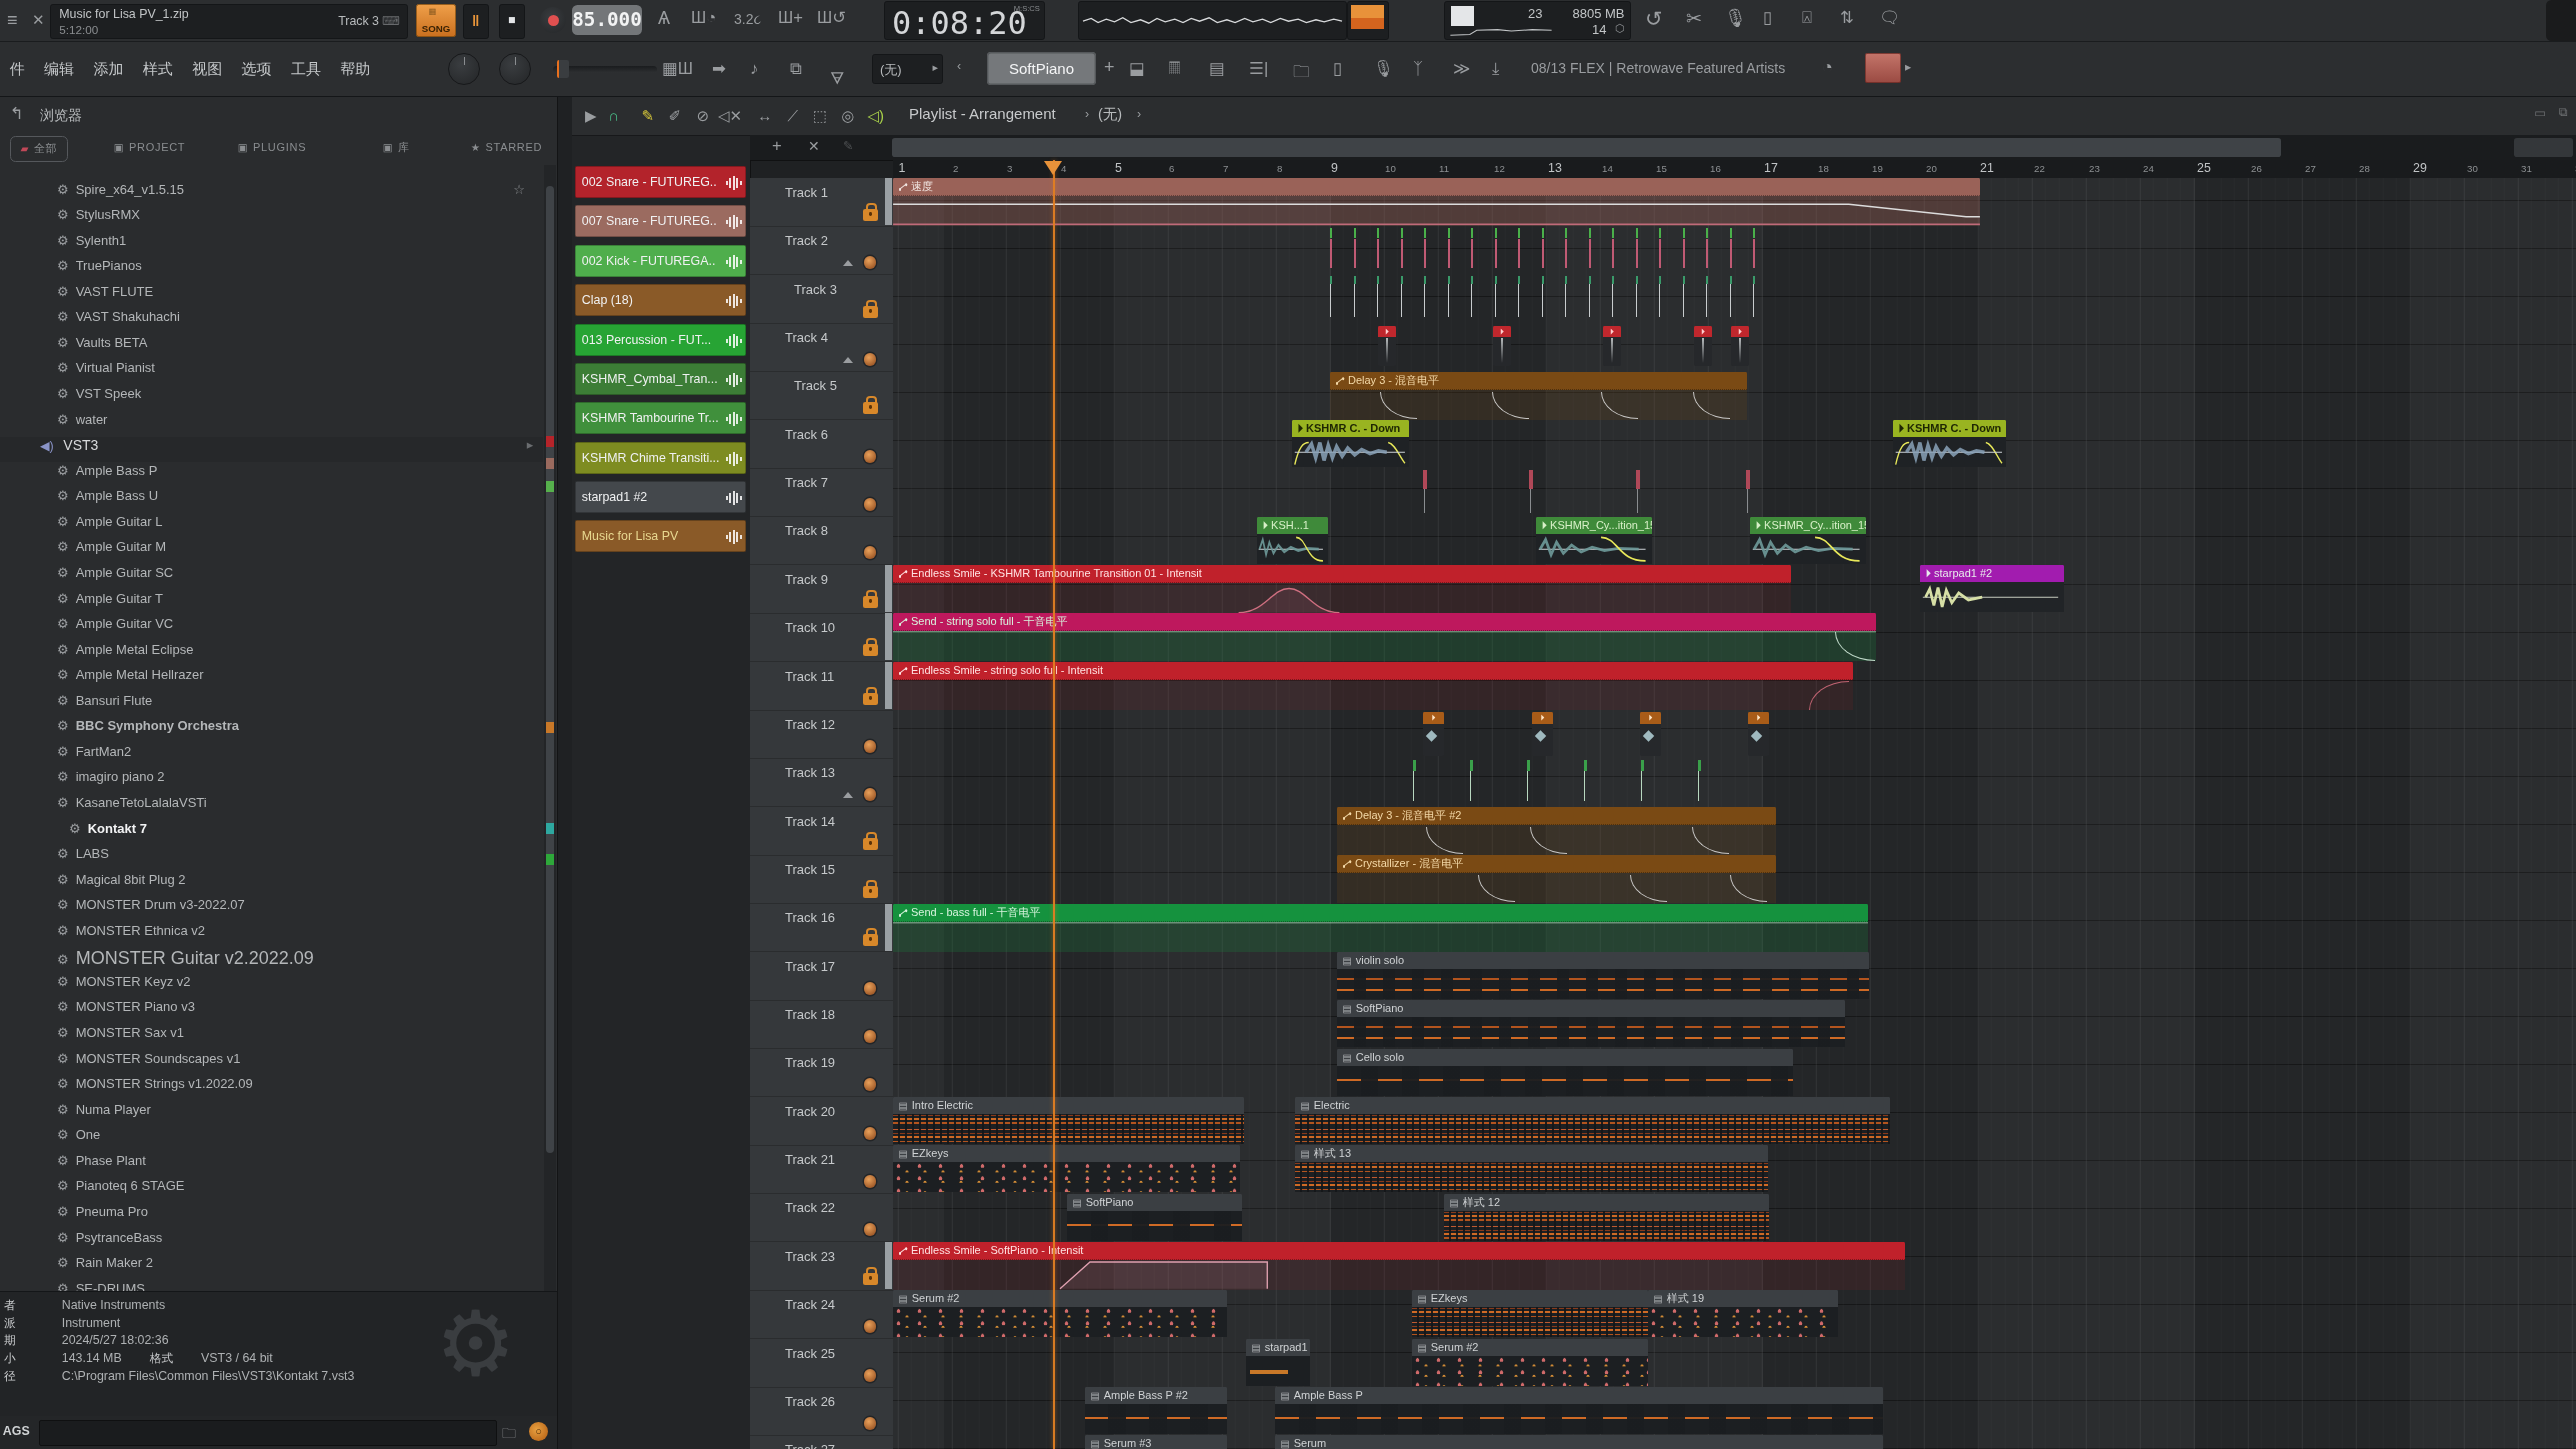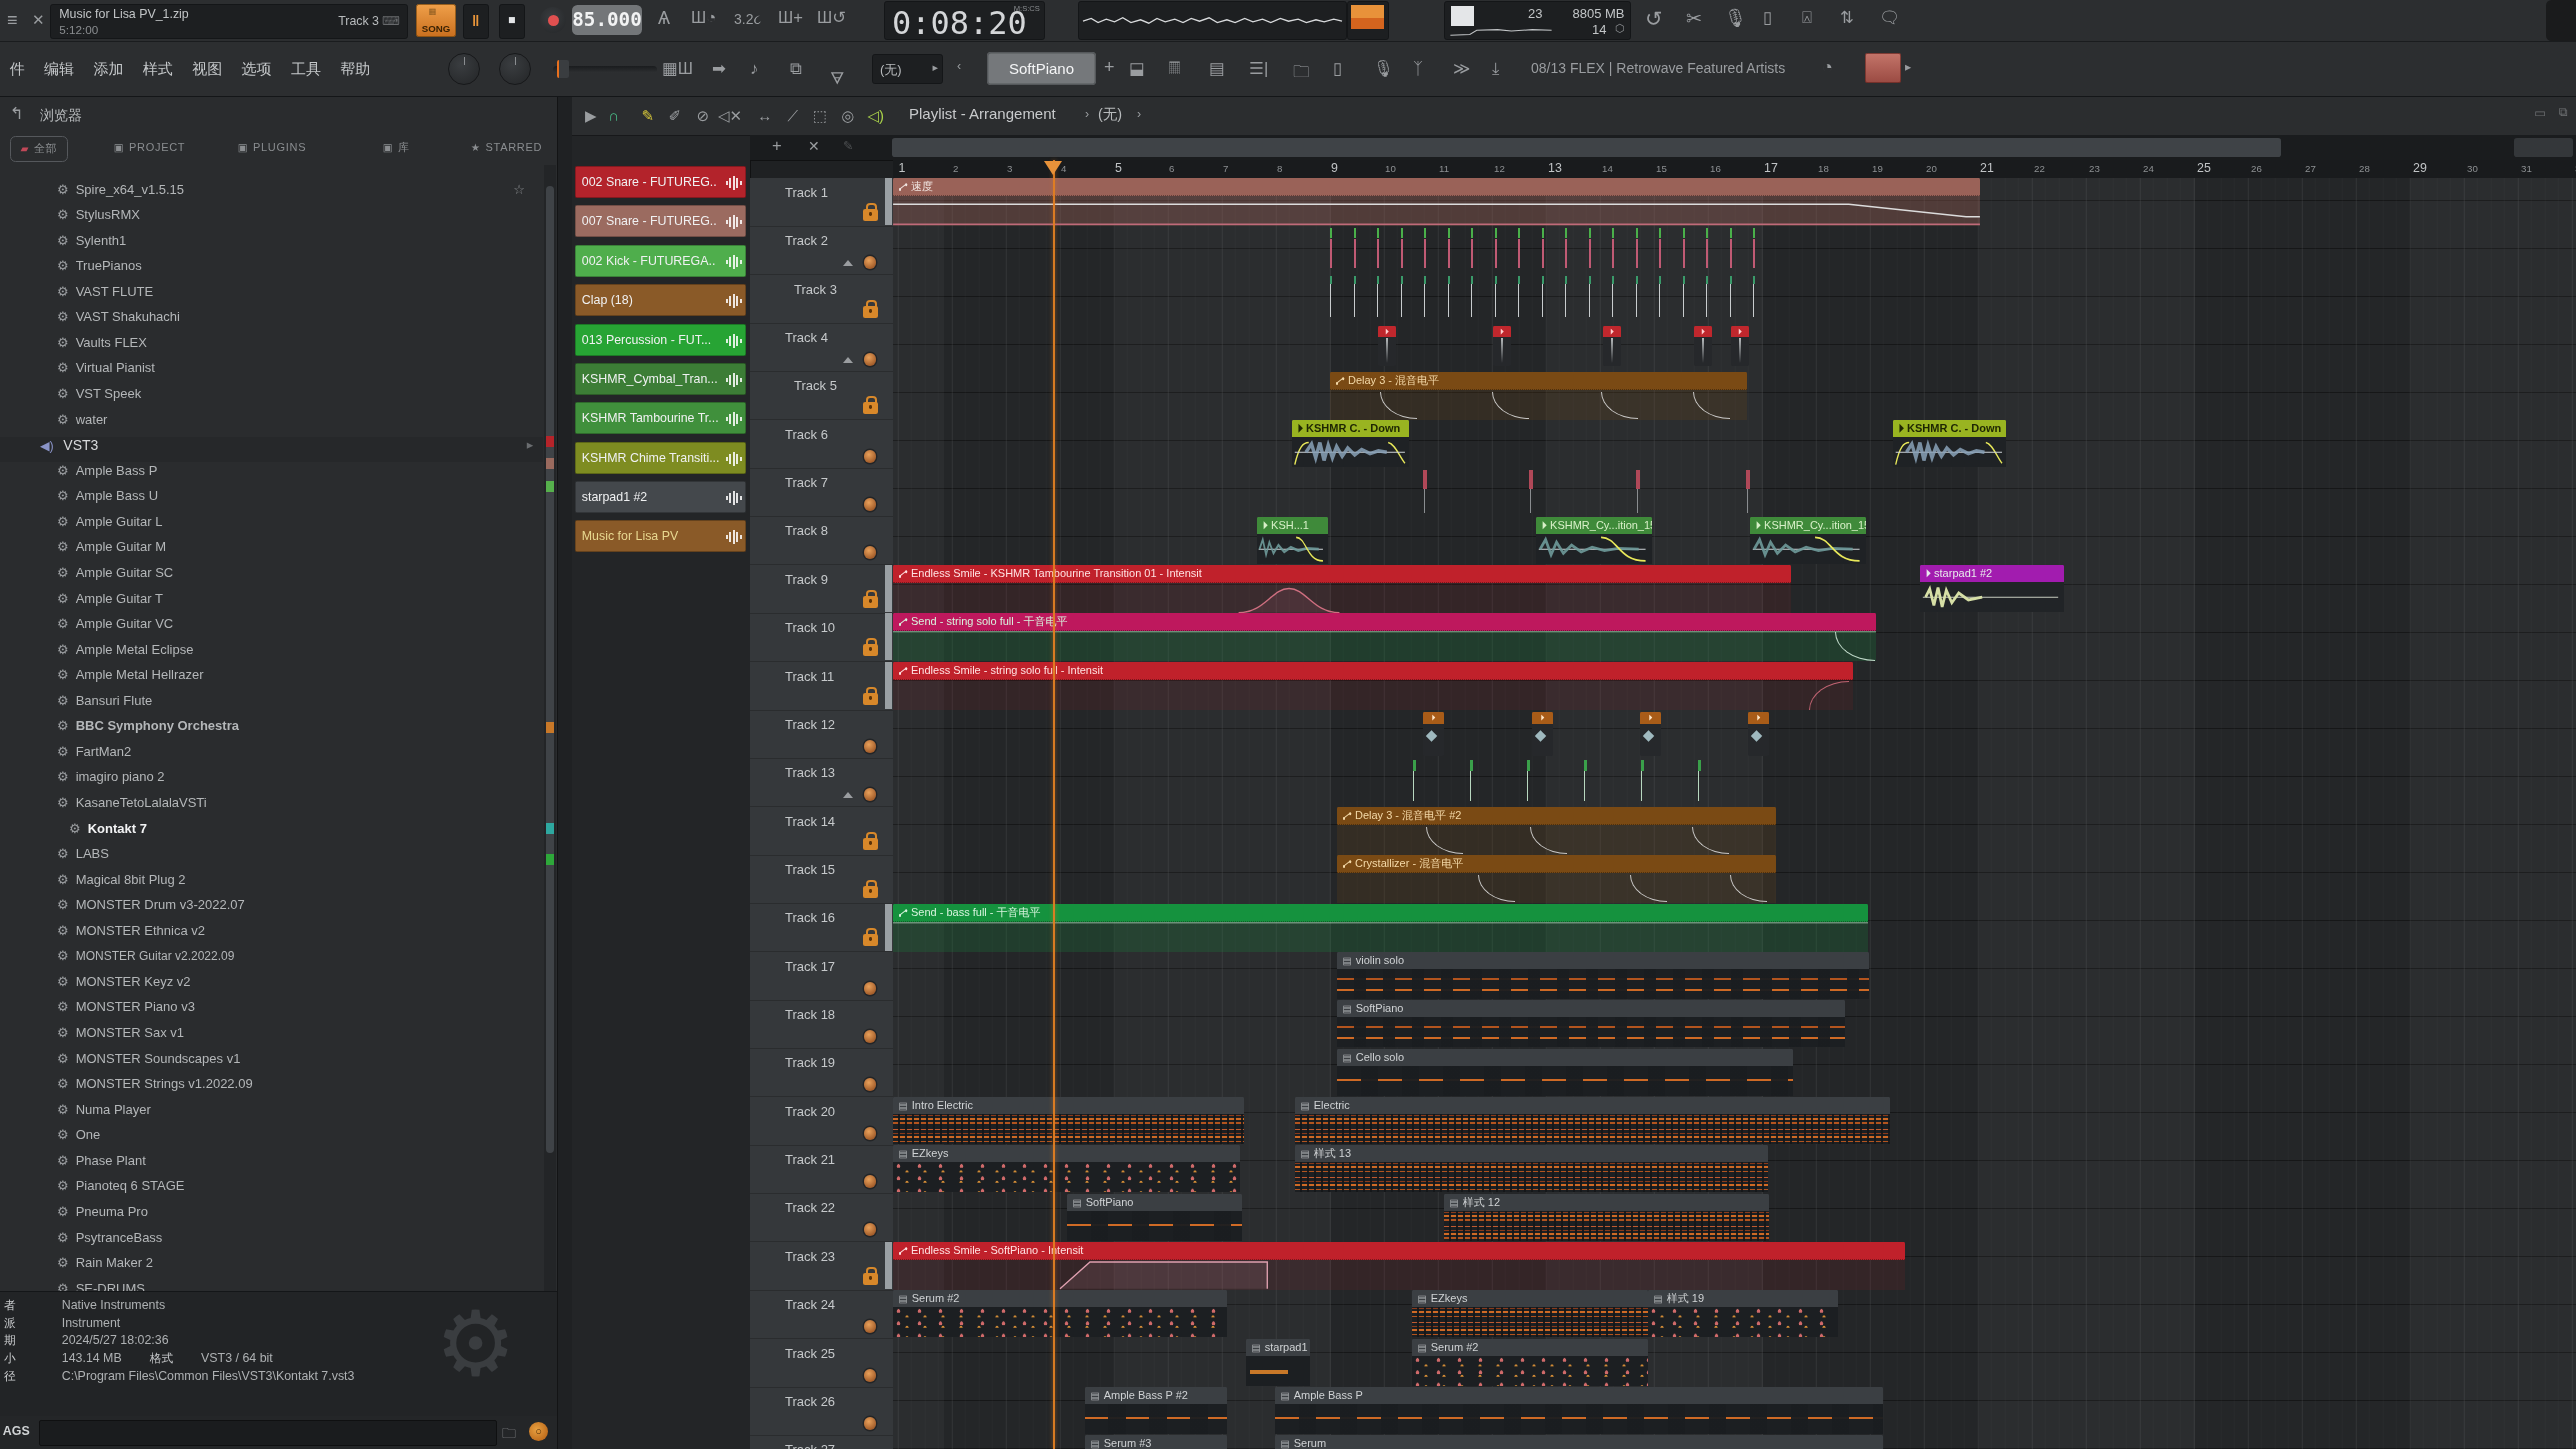--- a/index.html
+++ b/index.html
@@ -201,21 +201,21 @@
         <div style="position: absolute; left: 373px; top: 4.1px; height: 23.5px; padding: 0px 9.7px; line-height: 23.5px; border-radius: 5.5px; border: none;"><span style="color:#8a8d90;margin-right:5.5px;font-size:10.4px;">▣</span><span class="btab">库</span></div>
         <div style="position: absolute; left: 461px; top: 4.1px; height: 23.5px; padding: 0px 9.7px; line-height: 23.5px; border-radius: 5.5px; border: none;"><span style="color:#8a8d90;margin-right:5.5px;font-size:10.4px;">★</span><span class="btab">STARRED</span></div>
       </div>
     <div id="blist" style="position:absolute;left:0;top:68px;width:543px;height:1126px;overflow:hidden;">
         <div class="bitem" style="top: 16.6px;"><span class="gear" style="margin-left:57px;">⚙</span><span style="font-size:13px;color:#b4b7b9;font-weight:normal;">Spire_x64_v1.5.15</span><span style="float:right;margin-right:18px;color:#8a8d90;">☆</span></div>
         <div class="bitem" style="top: 42px;"><span class="gear" style="margin-left:57px;">⚙</span><span style="font-size:13px;color:#b4b7b9;font-weight:normal;">StylusRMX</span></div>
         <div class="bitem" style="top: 68px;"><span class="gear" style="margin-left:57px;">⚙</span><span style="font-size:13px;color:#b4b7b9;font-weight:normal;">Sylenth1</span></div>
         <div class="bitem" style="top: 93px;"><span class="gear" style="margin-left:57px;">⚙</span><span style="font-size:13px;color:#b4b7b9;font-weight:normal;">TruePianos</span></div>
         <div class="bitem" style="top: 119px;"><span class="gear" style="margin-left:57px;">⚙</span><span style="font-size:13px;color:#b4b7b9;font-weight:normal;">VAST FLUTE</span></div>
         <div class="bitem" style="top: 144px;"><span class="gear" style="margin-left:57px;">⚙</span><span style="font-size:13px;color:#b4b7b9;font-weight:normal;">VAST Shakuhachi</span></div>
-        <div class="bitem" style="top: 170px;"><span class="gear" style="margin-left:57px;">⚙</span><span style="font-size:13px;color:#b4b7b9;font-weight:normal;">Vaults FLEX</span></div>
+        <div class="bitem" style="top: 170px;"><span class="gear" style="margin-left:57px;">⚙</span><span style="font-size:13px;color:#b4b7b9;font-weight:normal;">Vaults BETA</span></div>
         <div class="bitem" style="top: 195px;"><span class="gear" style="margin-left:57px;">⚙</span><span style="font-size:13px;color:#b4b7b9;font-weight:normal;">Virtual Pianist</span></div>
         <div class="bitem" style="top: 221px;"><span class="gear" style="margin-left:57px;">⚙</span><span style="font-size:13px;color:#b4b7b9;font-weight:normal;">VST Speek</span></div>
         <div class="bitem" style="top: 247px;"><span class="gear" style="margin-left:57px;">⚙</span><span style="font-size:13px;color:#b4b7b9;font-weight:normal;">water</span></div>
         <div class="bitem" style="top: 272px; background: rgb(38, 40, 42); height: 25px;"><span style="margin-left:40px;color:#8a94c8;font-size:12.4px;">◀)</span><span style="margin-left:9.7px;color:#d8dadc;font-size:14px;">VST3</span><span style="float:right;margin-right:9.7px;color:#6a6d70;">▸</span></div>
         <div class="bitem" style="top: 298px;"><span class="gear" style="margin-left:57px;">⚙</span><span style="font-size:13px;color:#b4b7b9;font-weight:normal;">Ample Bass P</span></div>
         <div class="bitem" style="top: 323px;"><span class="gear" style="margin-left:57px;">⚙</span><span style="font-size:13px;color:#b4b7b9;font-weight:normal;">Ample Bass U</span></div>
         <div class="bitem" style="top: 349px;"><span class="gear" style="margin-left:57px;">⚙</span><span style="font-size:13px;color:#b4b7b9;font-weight:normal;">Ample Guitar L</span></div>
         <div class="bitem" style="top: 374px;"><span class="gear" style="margin-left:57px;">⚙</span><span style="font-size:13px;color:#b4b7b9;font-weight:normal;">Ample Guitar M</span></div>
         <div class="bitem" style="top: 400px;"><span class="gear" style="margin-left:57px;">⚙</span><span style="font-size:13px;color:#b4b7b9;font-weight:normal;">Ample Guitar SC</span></div>
         <div class="bitem" style="top: 426px;"><span class="gear" style="margin-left:57px;">⚙</span><span style="font-size:13px;color:#b4b7b9;font-weight:normal;">Ample Guitar T</span></div>
@@ -225,21 +225,21 @@
         <div class="bitem" style="top: 528px;"><span class="gear" style="margin-left:57px;">⚙</span><span style="font-size:13px;color:#b4b7b9;font-weight:normal;">Bansuri Flute</span></div>
         <div class="bitem" style="top: 553px;"><span class="gear" style="margin-left:57px;">⚙</span><span style="font-size:13px;color:#b4b7b9;font-weight:bold;">BBC Symphony Orchestra</span></div>
         <div class="bitem" style="top: 579px;"><span class="gear" style="margin-left:57px;">⚙</span><span style="font-size:13px;color:#b4b7b9;font-weight:normal;">FartMan2</span></div>
         <div class="bitem" style="top: 604px;"><span class="gear" style="margin-left:57px;">⚙</span><span style="font-size:13px;color:#b4b7b9;font-weight:normal;">imagiro piano 2</span></div>
         <div class="bitem" style="top: 630px;"><span class="gear" style="margin-left:57px;">⚙</span><span style="font-size:13px;color:#b4b7b9;font-weight:normal;">KasaneTetoLalalaVSTi</span></div>
         <div class="bitem" style="top: 656px;"><span class="gear" style="margin-left:69px;">⚙</span><span style="font-size:13px;color:#f2f3f4;font-weight:bold;">Kontakt 7</span></div>
         <div class="bitem" style="top: 681px;"><span class="gear" style="margin-left:57px;">⚙</span><span style="font-size:13px;color:#b4b7b9;font-weight:normal;">LABS</span></div>
         <div class="bitem" style="top: 707px;"><span class="gear" style="margin-left:57px;">⚙</span><span style="font-size:13px;color:#b4b7b9;font-weight:normal;">Magical 8bit Plug 2</span></div>
         <div class="bitem" style="top: 732px;"><span class="gear" style="margin-left:57px;">⚙</span><span style="font-size:13px;color:#b4b7b9;font-weight:normal;">MONSTER Drum v3-2022.07</span></div>
         <div class="bitem" style="top: 758px;"><span class="gear" style="margin-left:57px;">⚙</span><span style="font-size:13px;color:#b4b7b9;font-weight:normal;">MONSTER Ethnica v2</span></div>
-        <div class="bitem" style="top: 783px;"><span class="gear" style="margin-left:57px;">⚙</span><span style="font-size:12px;color:#b4b7b9;font-weight:normal;">MONSTER Guitar v2.2022.09</span></div>
+        <div class="bitem" style="top: 783px;"><span class="gear" style="margin-left:57px;">⚙</span><span style="font-size:18px;color:#b4b7b9;font-weight:normal;">MONSTER Guitar v2.2022.09</span></div>
         <div class="bitem" style="top: 809px;"><span class="gear" style="margin-left:57px;">⚙</span><span style="font-size:13px;color:#b4b7b9;font-weight:normal;">MONSTER Keyz v2</span></div>
         <div class="bitem" style="top: 834px;"><span class="gear" style="margin-left:57px;">⚙</span><span style="font-size:13px;color:#b4b7b9;font-weight:normal;">MONSTER Piano v3</span></div>
         <div class="bitem" style="top: 860px;"><span class="gear" style="margin-left:57px;">⚙</span><span style="font-size:13px;color:#b4b7b9;font-weight:normal;">MONSTER Sax v1</span></div>
         <div class="bitem" style="top: 886px;"><span class="gear" style="margin-left:57px;">⚙</span><span style="font-size:13px;color:#b4b7b9;font-weight:normal;">MONSTER Soundscapes v1</span></div>
         <div class="bitem" style="top: 911px;"><span class="gear" style="margin-left:57px;">⚙</span><span style="font-size:13px;color:#b4b7b9;font-weight:normal;">MONSTER Strings v1.2022.09</span></div>
         <div class="bitem" style="top: 937px;"><span class="gear" style="margin-left:57px;">⚙</span><span style="font-size:13px;color:#b4b7b9;font-weight:normal;">Numa Player</span></div>
         <div class="bitem" style="top: 962px;"><span class="gear" style="margin-left:57px;">⚙</span><span style="font-size:13px;color:#b4b7b9;font-weight:normal;">One</span></div>
         <div class="bitem" style="top: 988px;"><span class="gear" style="margin-left:57px;">⚙</span><span style="font-size:13px;color:#b4b7b9;font-weight:normal;">Phase Plant</span></div>
         <div class="bitem" style="top: 1013px;"><span class="gear" style="margin-left:57px;">⚙</span><span style="font-size:13px;color:#b4b7b9;font-weight:normal;">Pianoteq 6 STAGE</span></div>
         <div class="bitem" style="top: 1039px;"><span class="gear" style="margin-left:57px;">⚙</span><span style="font-size:13px;color:#b4b7b9;font-weight:normal;">Pneuma Pro</span></div>

